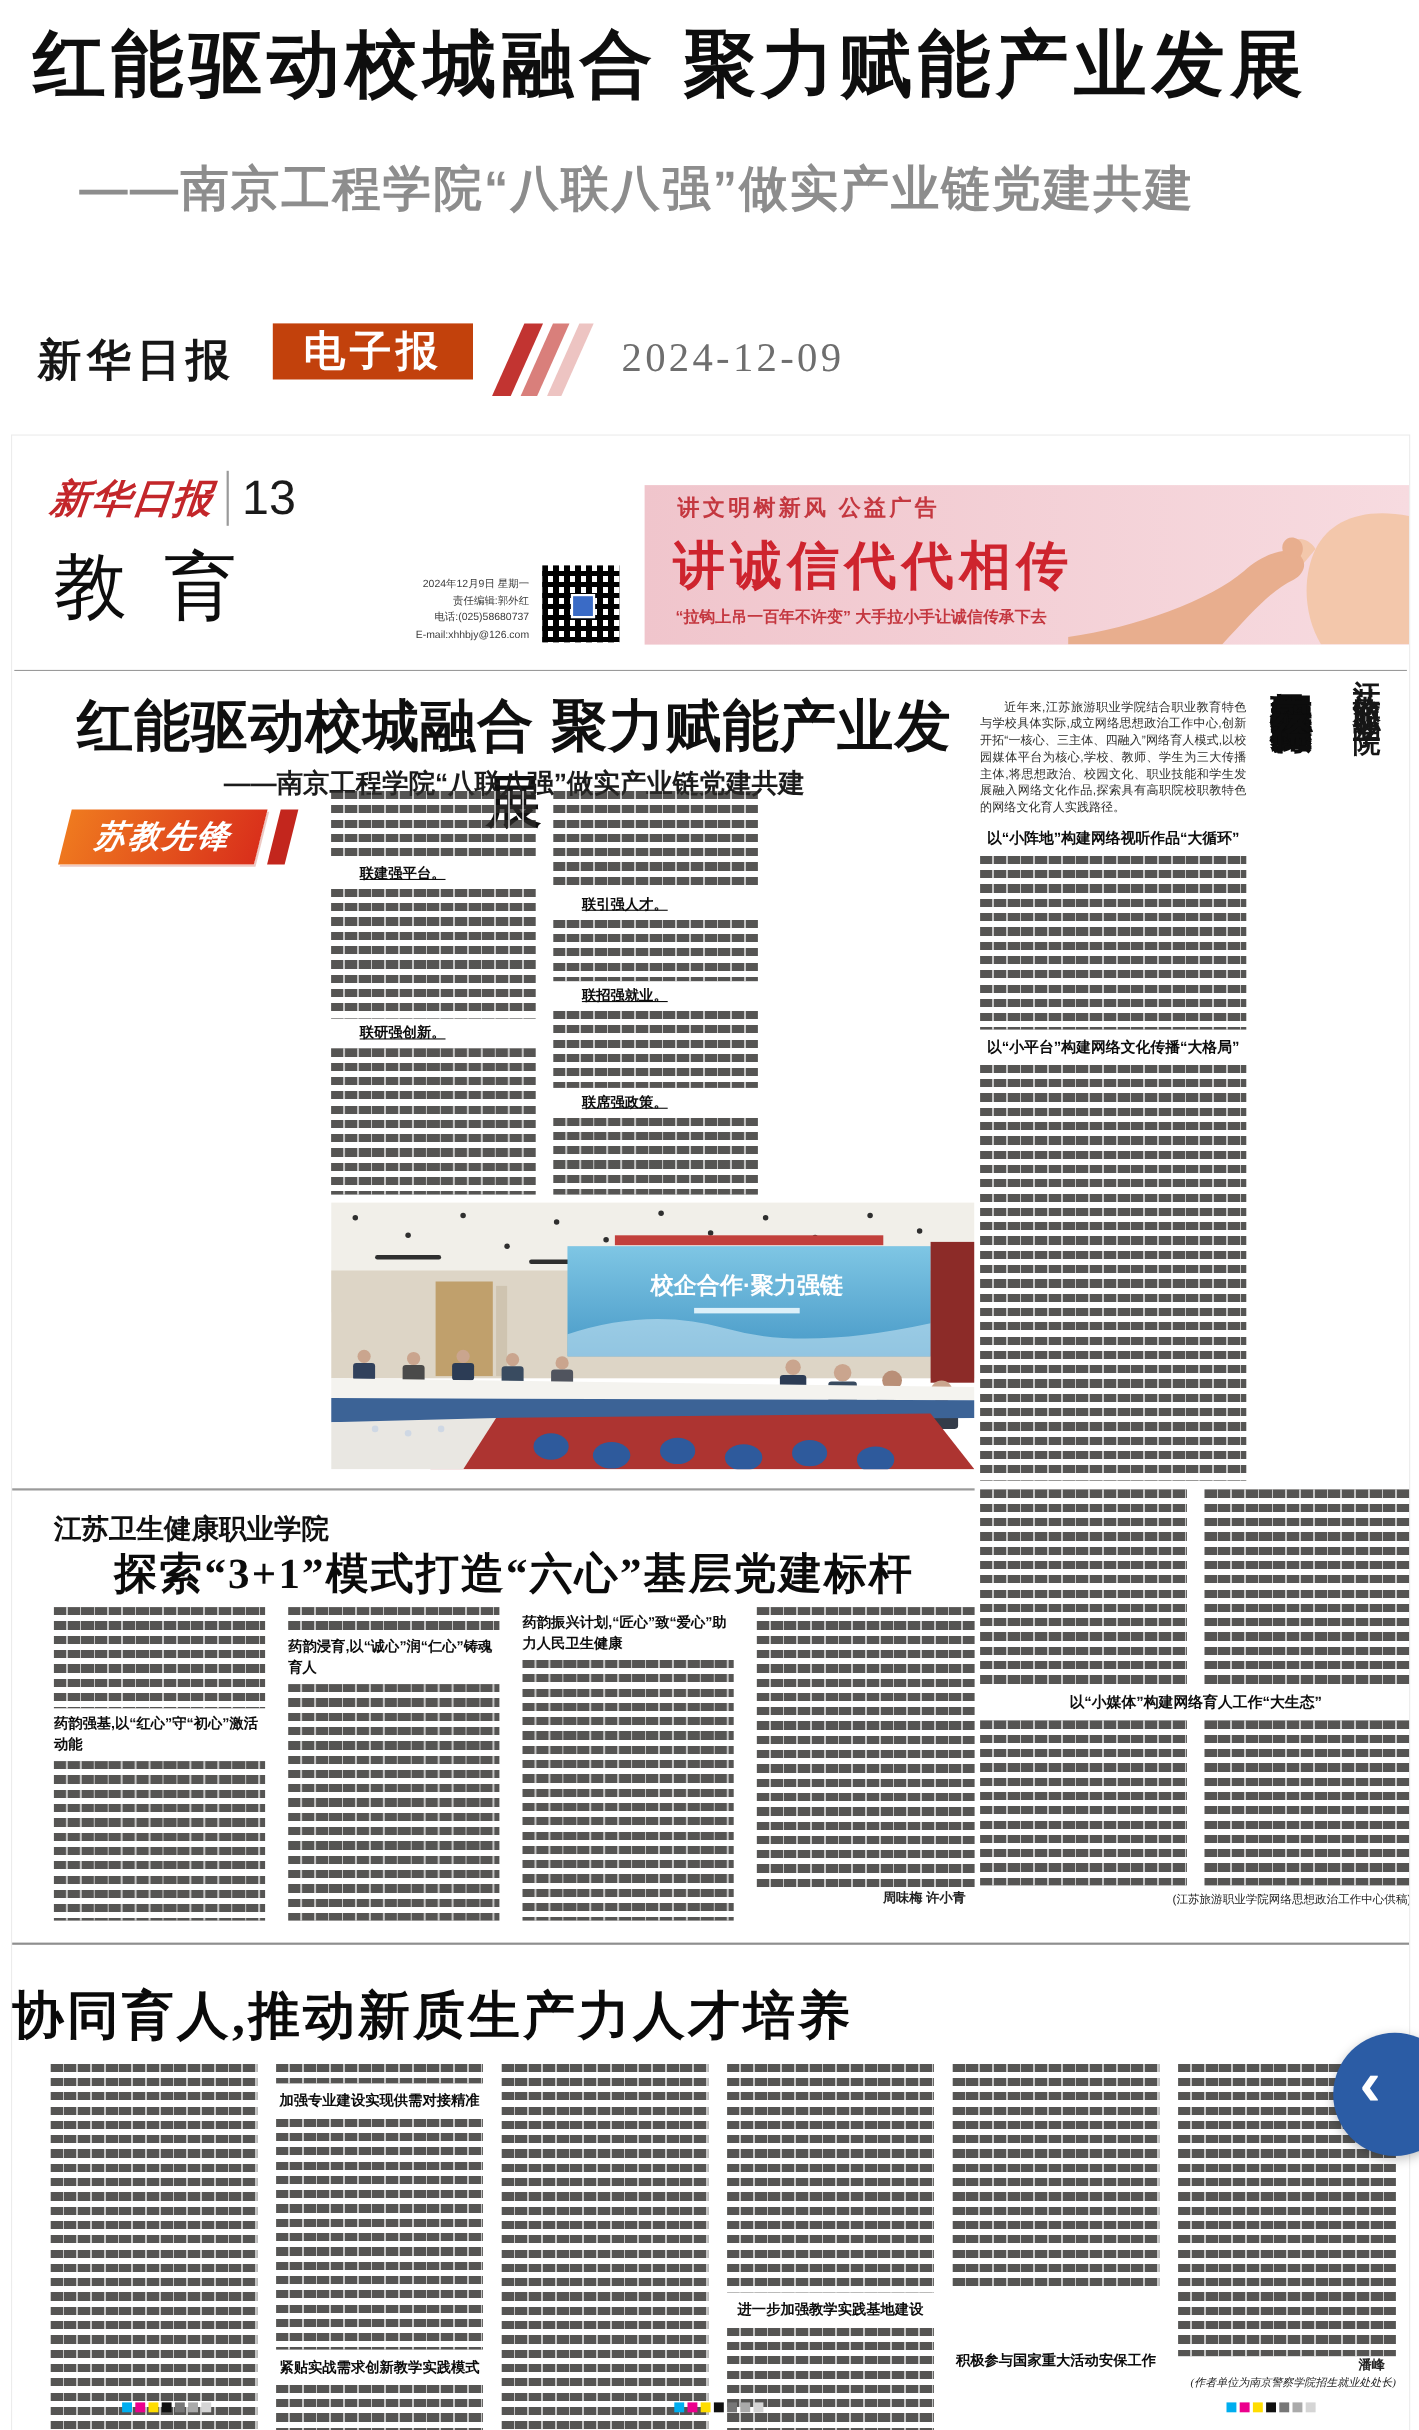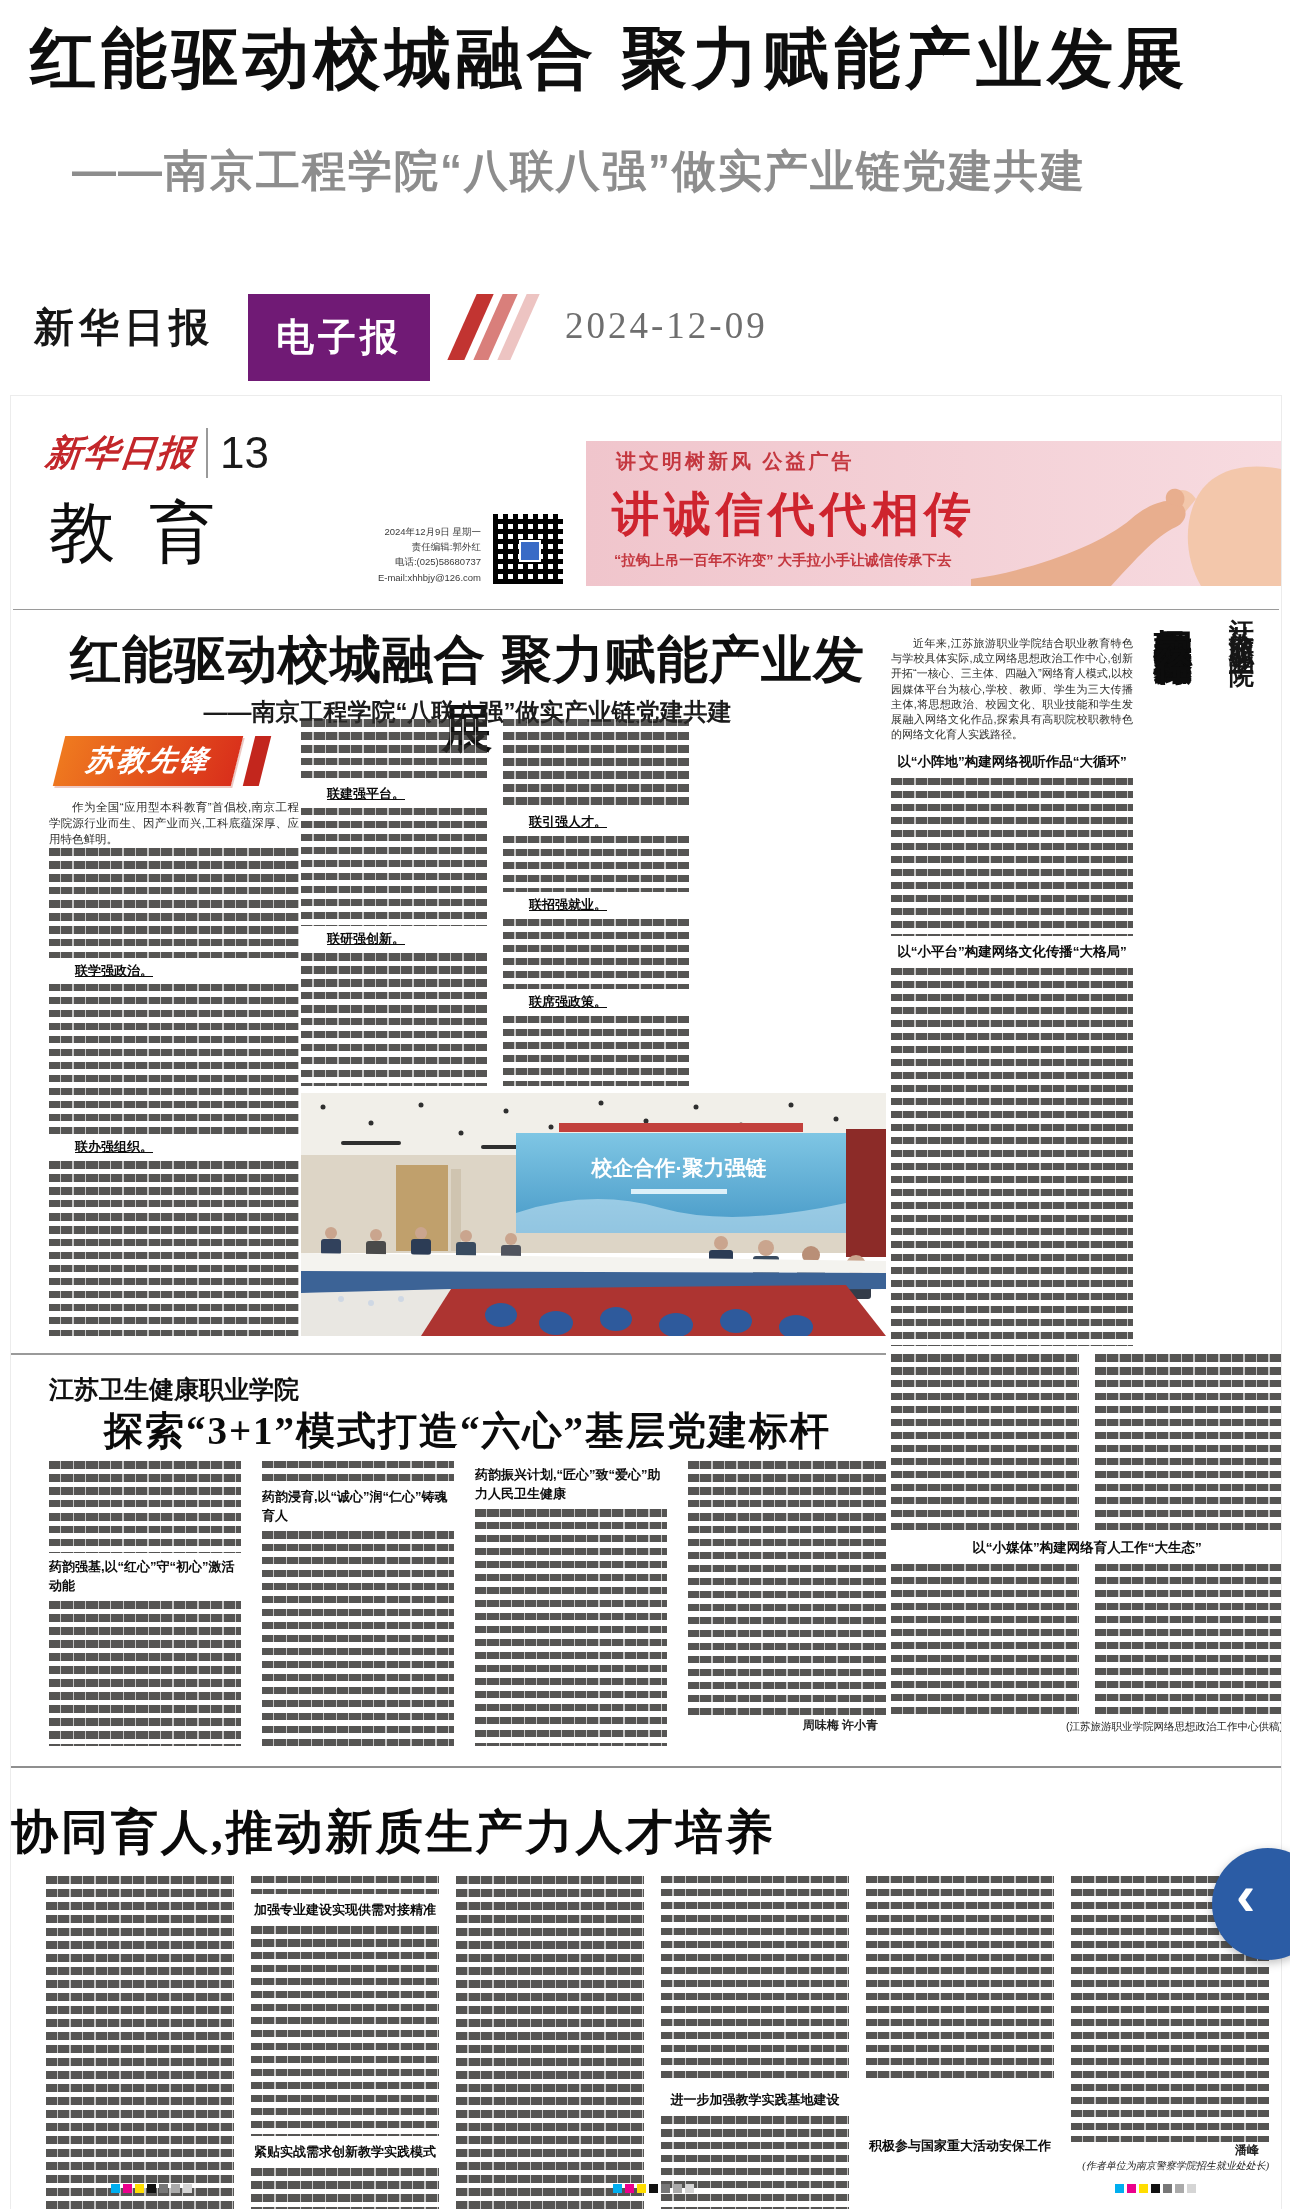--- a/index.html
+++ b/index.html
@@ -26,21 +26,21 @@
 </style>
 </head>
 <body>
 
 <div class="abs" style="left:30px;top:22px;width:1236px;font-weight:bold;font-size:66px;line-height:1.1;letter-spacing:5px;color:#0e0e0e;">红能驱动校城融合 聚力赋能产业发展</div>
 
 <div class="abs" style="left:72px;top:142px;width:1200px;font-weight:bold;font-size:44px;letter-spacing:2px;color:#8d8d8d;">——南京工程学院“八联八强”做实产业链党建共建</div>
 
 <div class="abs" style="left:34px;top:300px;font-weight:bold;font-size:40px;letter-spacing:5px;color:#161616;">新华日报</div>
 
-<div class="abs" style="left:248px;top:294px;background:#701a75;color:#fff;font-weight:bold;font-size:38px;letter-spacing:4px;padding:18px 28px;">电子报</div>
+<div class="abs" style="left:248px;top:294px;background:#c2410c;color:#fff;font-weight:bold;font-size:38px;letter-spacing:4px;padding:0 28px;">电子报</div>
 
 <div class="abs" style="left:462px;top:294px;height:66px;display:flex;gap:9px;">
   <div style="width:17px;height:66px;background:#c23431;transform:skewX(-24deg);"></div>
   <div style="width:15px;height:66px;background:#d97f7b;transform:skewX(-24deg);"></div>
   <div style="width:13px;height:66px;background:#edc4c2;transform:skewX(-24deg);"></div>
 </div>
 
 <div class="abs serif" style="left:565px;top:304px;font-size:37px;letter-spacing:3px;color:#6e6e6e;">2024-12-09</div>
 
 <div class="abs" id="paper" style="left:10px;top:395px;width:1270px;height:1814px;background:#fff;border:1px solid #ececec;overflow:hidden;">
@@ -79,28 +79,20 @@
 
   <div class="abs" style="left:38px;top:230px;width:837px;text-align:center;font-weight:bold;font-size:51px;letter-spacing:1px;color:#0f0f0f;">红能驱动校城融合 聚力赋能产业发展</div>
   <div class="abs" style="left:38px;top:300px;width:837px;text-align:center;font-weight:bold;font-size:24px;color:#1b1b1b;">——南京工程学院“八联八强”做实产业链党建共建</div>
 
   <div class="abs" style="left:48px;top:340px;width:178px;height:50px;background:linear-gradient(100deg,#ef7a1f,#d92f1b);transform:skewX(-14deg);
        display:flex;align-items:center;justify-content:center;box-shadow:2px 2px 0 rgba(180,40,20,.25);">
     <span class="serif" style="color:#fff;font-weight:bold;font-style:italic;font-size:29px;letter-spacing:2px;transform:skewX(6deg);">苏教先锋</span>
   </div>
   <div class="abs" style="left:238px;top:340px;width:16px;height:50px;background:#c3261d;transform:skewX(-14deg);"></div>
 
-  <div class="abs col" style="left:38px;top:404px;width:250px;height:536px;">
-    <p class="excerpt" style="margin:0;">作为全国“应用型本科教育”首倡校,南京工程学院源行业而生、因产业而兴,工科底蕴深厚、应用特色鲜明。</p>
-    <div class="gk" style="height:110px;"></div>
-    <div class="bh">联学强政治。</div>
-    <div class="gk" style="height:150px;"></div>
-    <div class="bh">联办强组织。</div>
-    <div class="gk" style="flex:1;"></div>
-  </div>
 
   <div class="abs col" style="left:290px;top:323px;width:186px;height:367px;">
     <div class="gk" style="height:62px;"></div>
     <div class="bh">联建强平台。</div>
     <div class="gk" style="height:118px;"></div>
     <div class="bh">联研强创新。</div>
     <div class="gk" style="flex:1;"></div>
   </div>
 
   <div class="abs col" style="left:492px;top:323px;width:186px;height:367px;">

